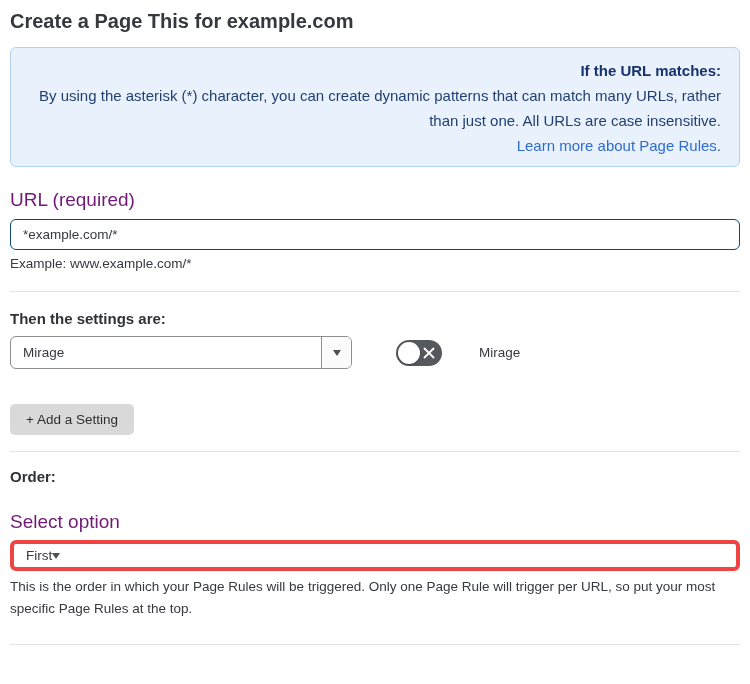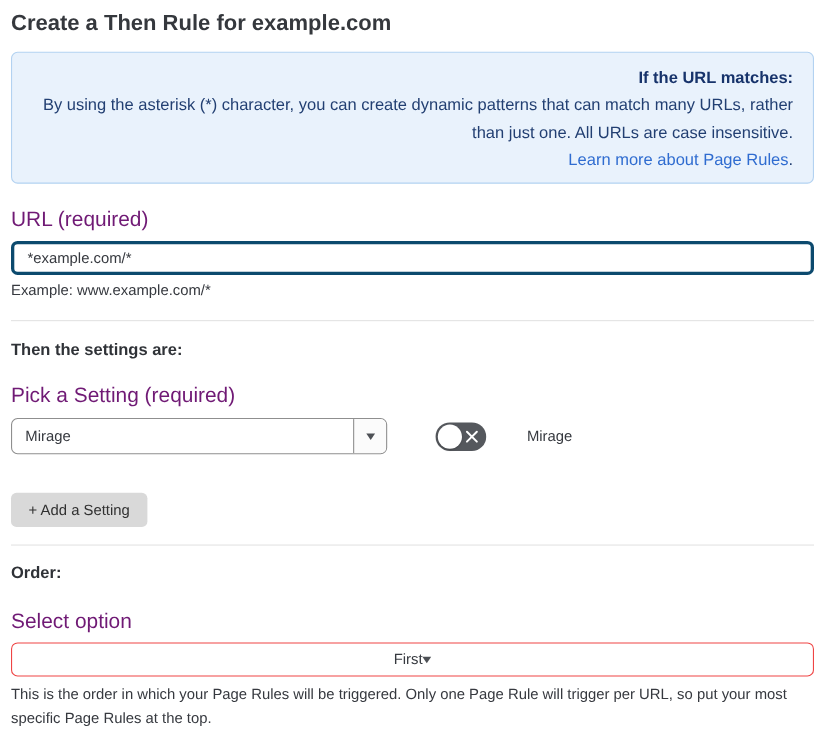--- a/index.html
+++ b/index.html
@@ -39,21 +39,21 @@
     margin-top: 22px;
     font-size: 19px;
     color: #701a75;
   }
 
   .text-input {
     display: block;
     width: 100%;
     height: 31px;
     margin-top: 8px;
-    border: 3px solid #0c4a6e;
+    border: 1px solid #0c4a6e;
     border-radius: 6px;
     padding: 0 12px;
     font-size: 13.5px;
     font-family: inherit;
     color: #36393f;
     background: #fff;
     outline: none;
   }
 
   .helper-text {
@@ -159,26 +159,26 @@
     cursor: pointer;
   }
   .btn-gray { background: #d9d9d9; color: #303030; }
 
   .add-setting { margin-top: 35px; }
 
   .select-box {
     margin-top: 7px;
     width: 100%;
     height: 31px;
-    border: 1px solid #ef4444;
+    border: 4px solid #ef4444;
     border-radius: 6px;
     background: #fff;
     display: flex;
     align-items: center;
-    justify-content: center;
+    justify-content: flex-start;
     padding: 0 12px;
     font-size: 13.5px;
     color: #36393f;
     cursor: pointer;
   }
 
   .order-helper {
     margin-top: 5px;
     font-size: 13.5px;
     line-height: 22px;
@@ -186,39 +186,38 @@
     max-width: 730px;
   }
 
   .footer-divider { margin-top: 24px; }
 </style>
 </head>
 <body>
 
 <div class="page">
 
-  <h1 class="page-title">Create a Then Rule for example.com</h1>
+  <h1 class="page-title">Create a Page This for example.com</h1>
 
   <div class="info-box">
     <div class="info-heading">If the URL matches:</div>
     <div class="info-body">By using the asterisk (*) character, you can create dynamic patterns that can match many URLs, rather than just one. All URLs are case insensitive.</div>
     <div>
       <a class="learn-more">Learn more about Page Rules</a><span class="link-suffix">.</span>
     </div>
   </div>
 
   <label class="field-label">URL (required)</label>
   <input class="text-input" type="text" value="*example.com/*" style="">
   <div class="helper-text">Example: www.example.com/*</div>
 
   <hr class="divider">
 
   <div class="section-heading">Then the settings are:</div>
 
-  <label class="field-label">Pick a Setting (required)</label>
 
   <div class="setting-row">
     <div class="dropdown">
       <div class="dropdown-value">Mirage</div>
       <div class="dropdown-arrow">
         <span class="caret"></span>
       </div>
     </div>
 
     <div class="toggle">

